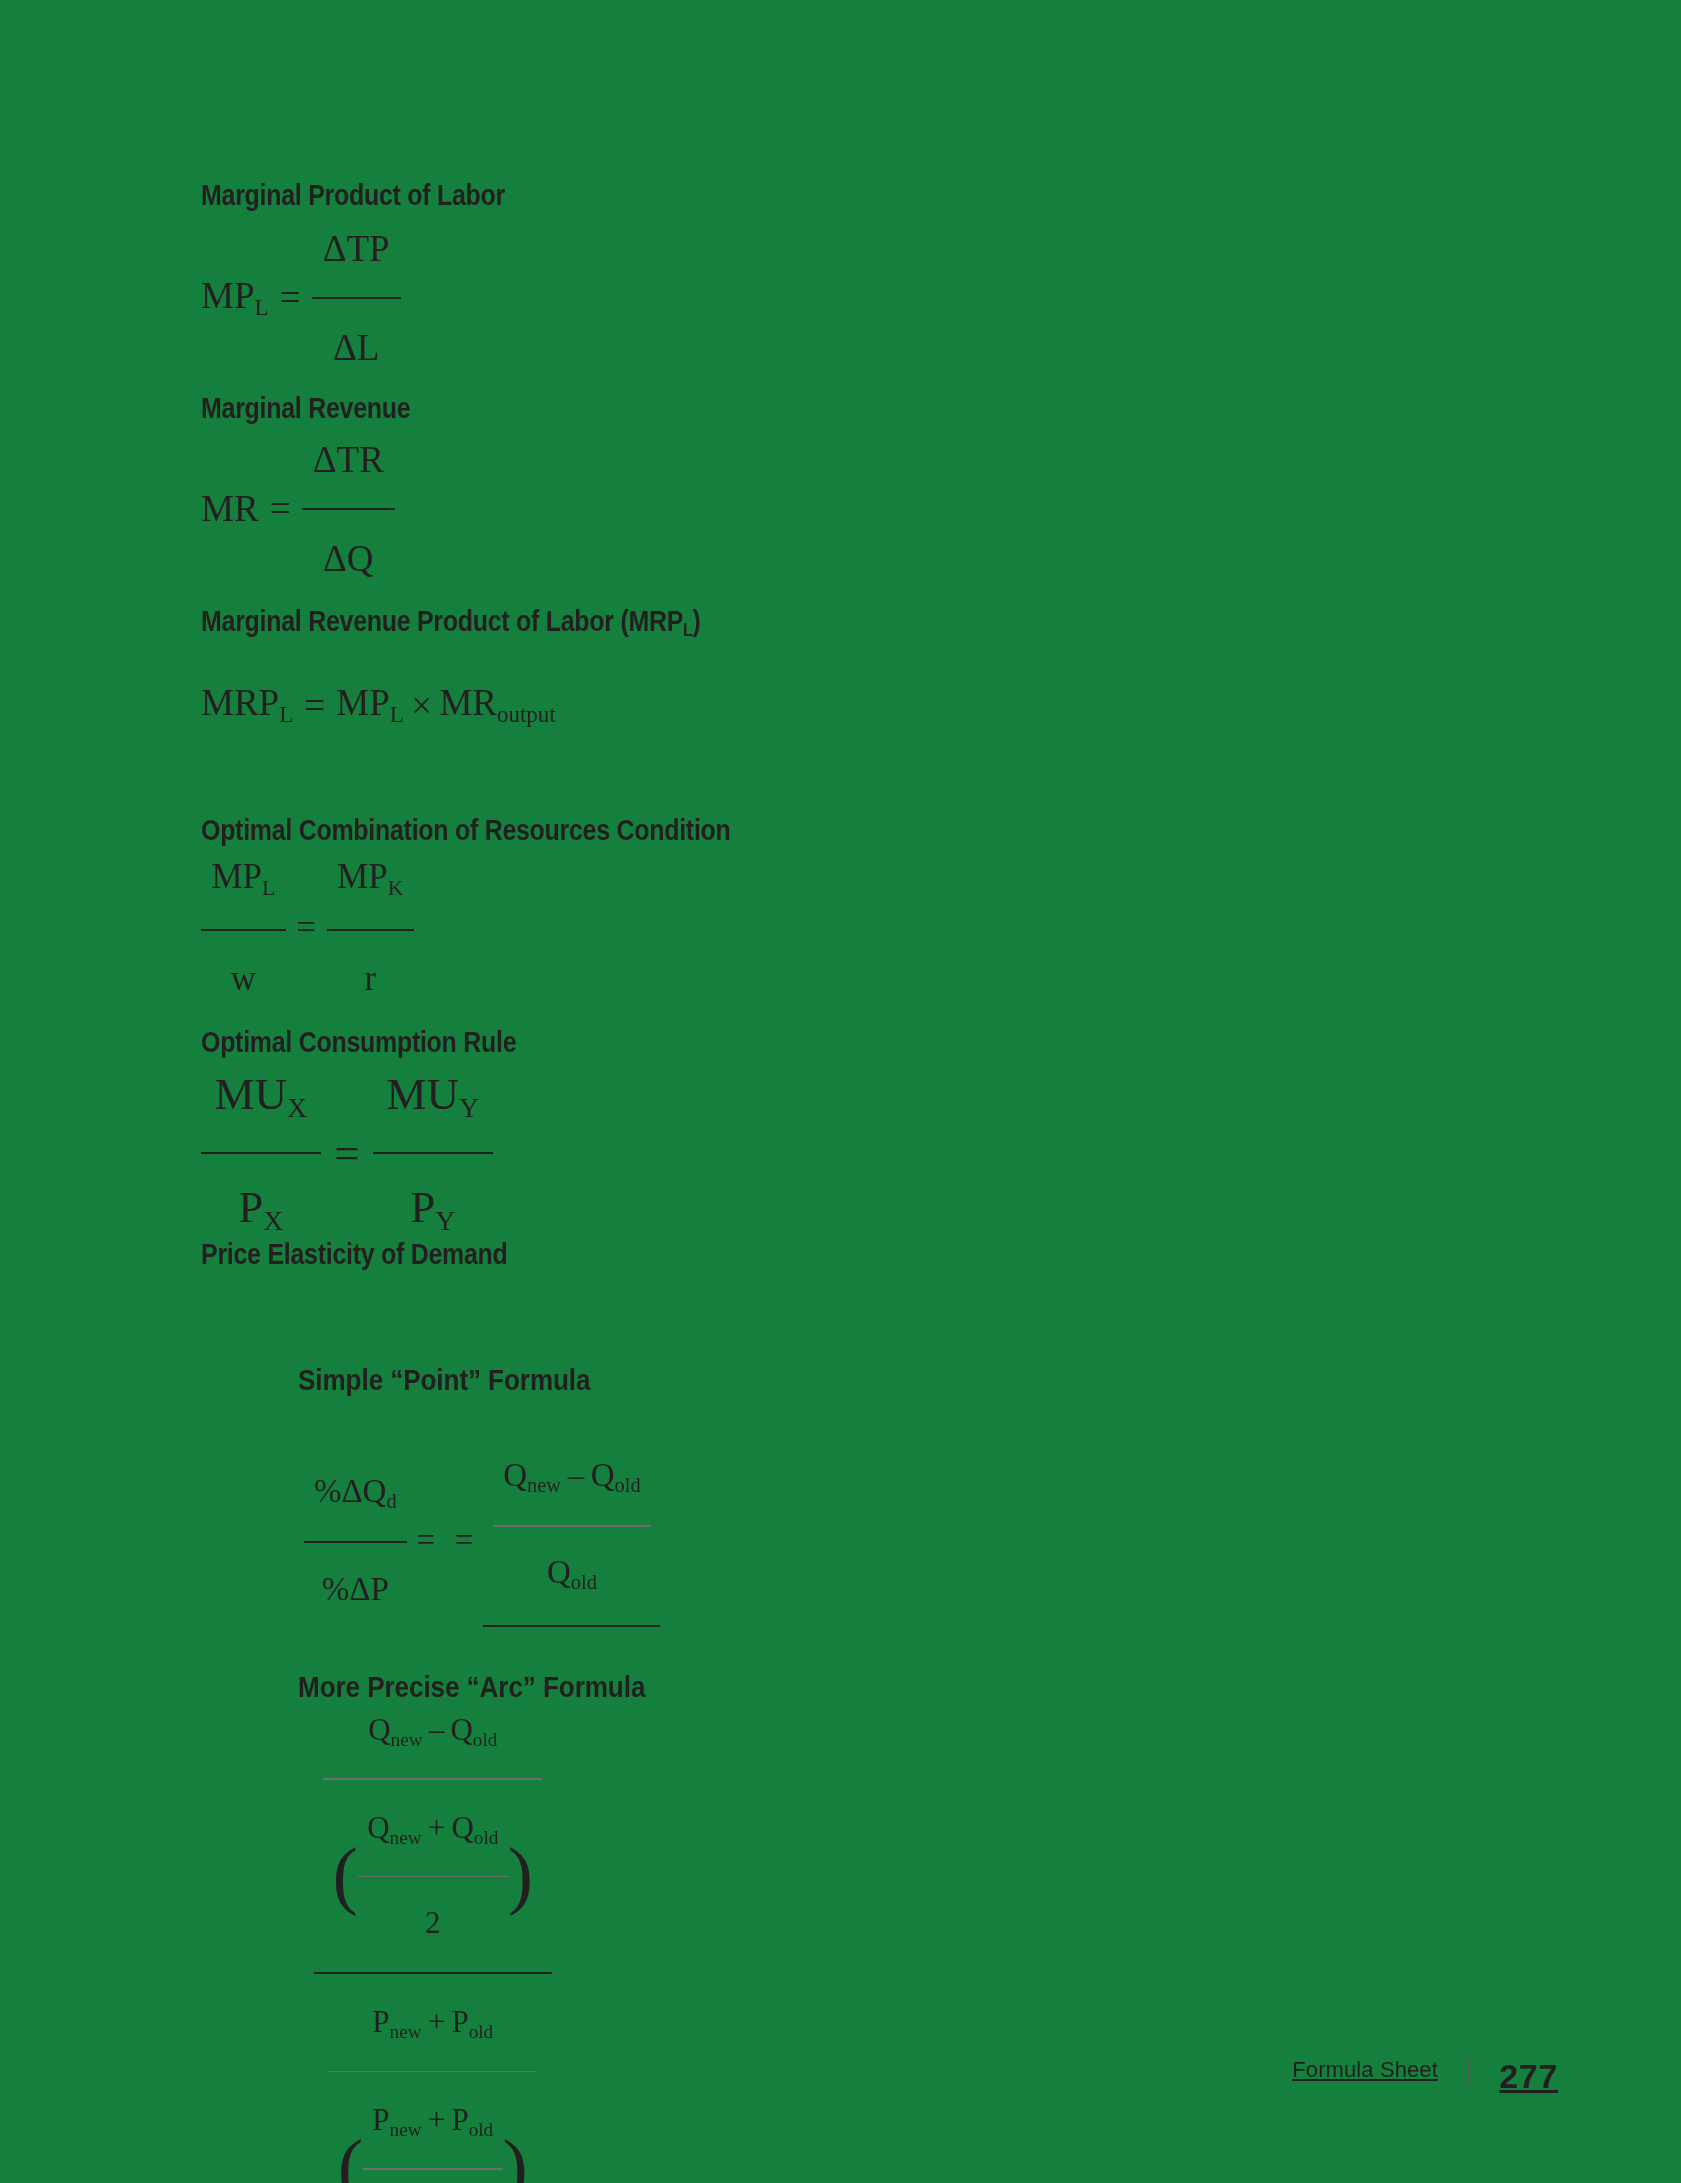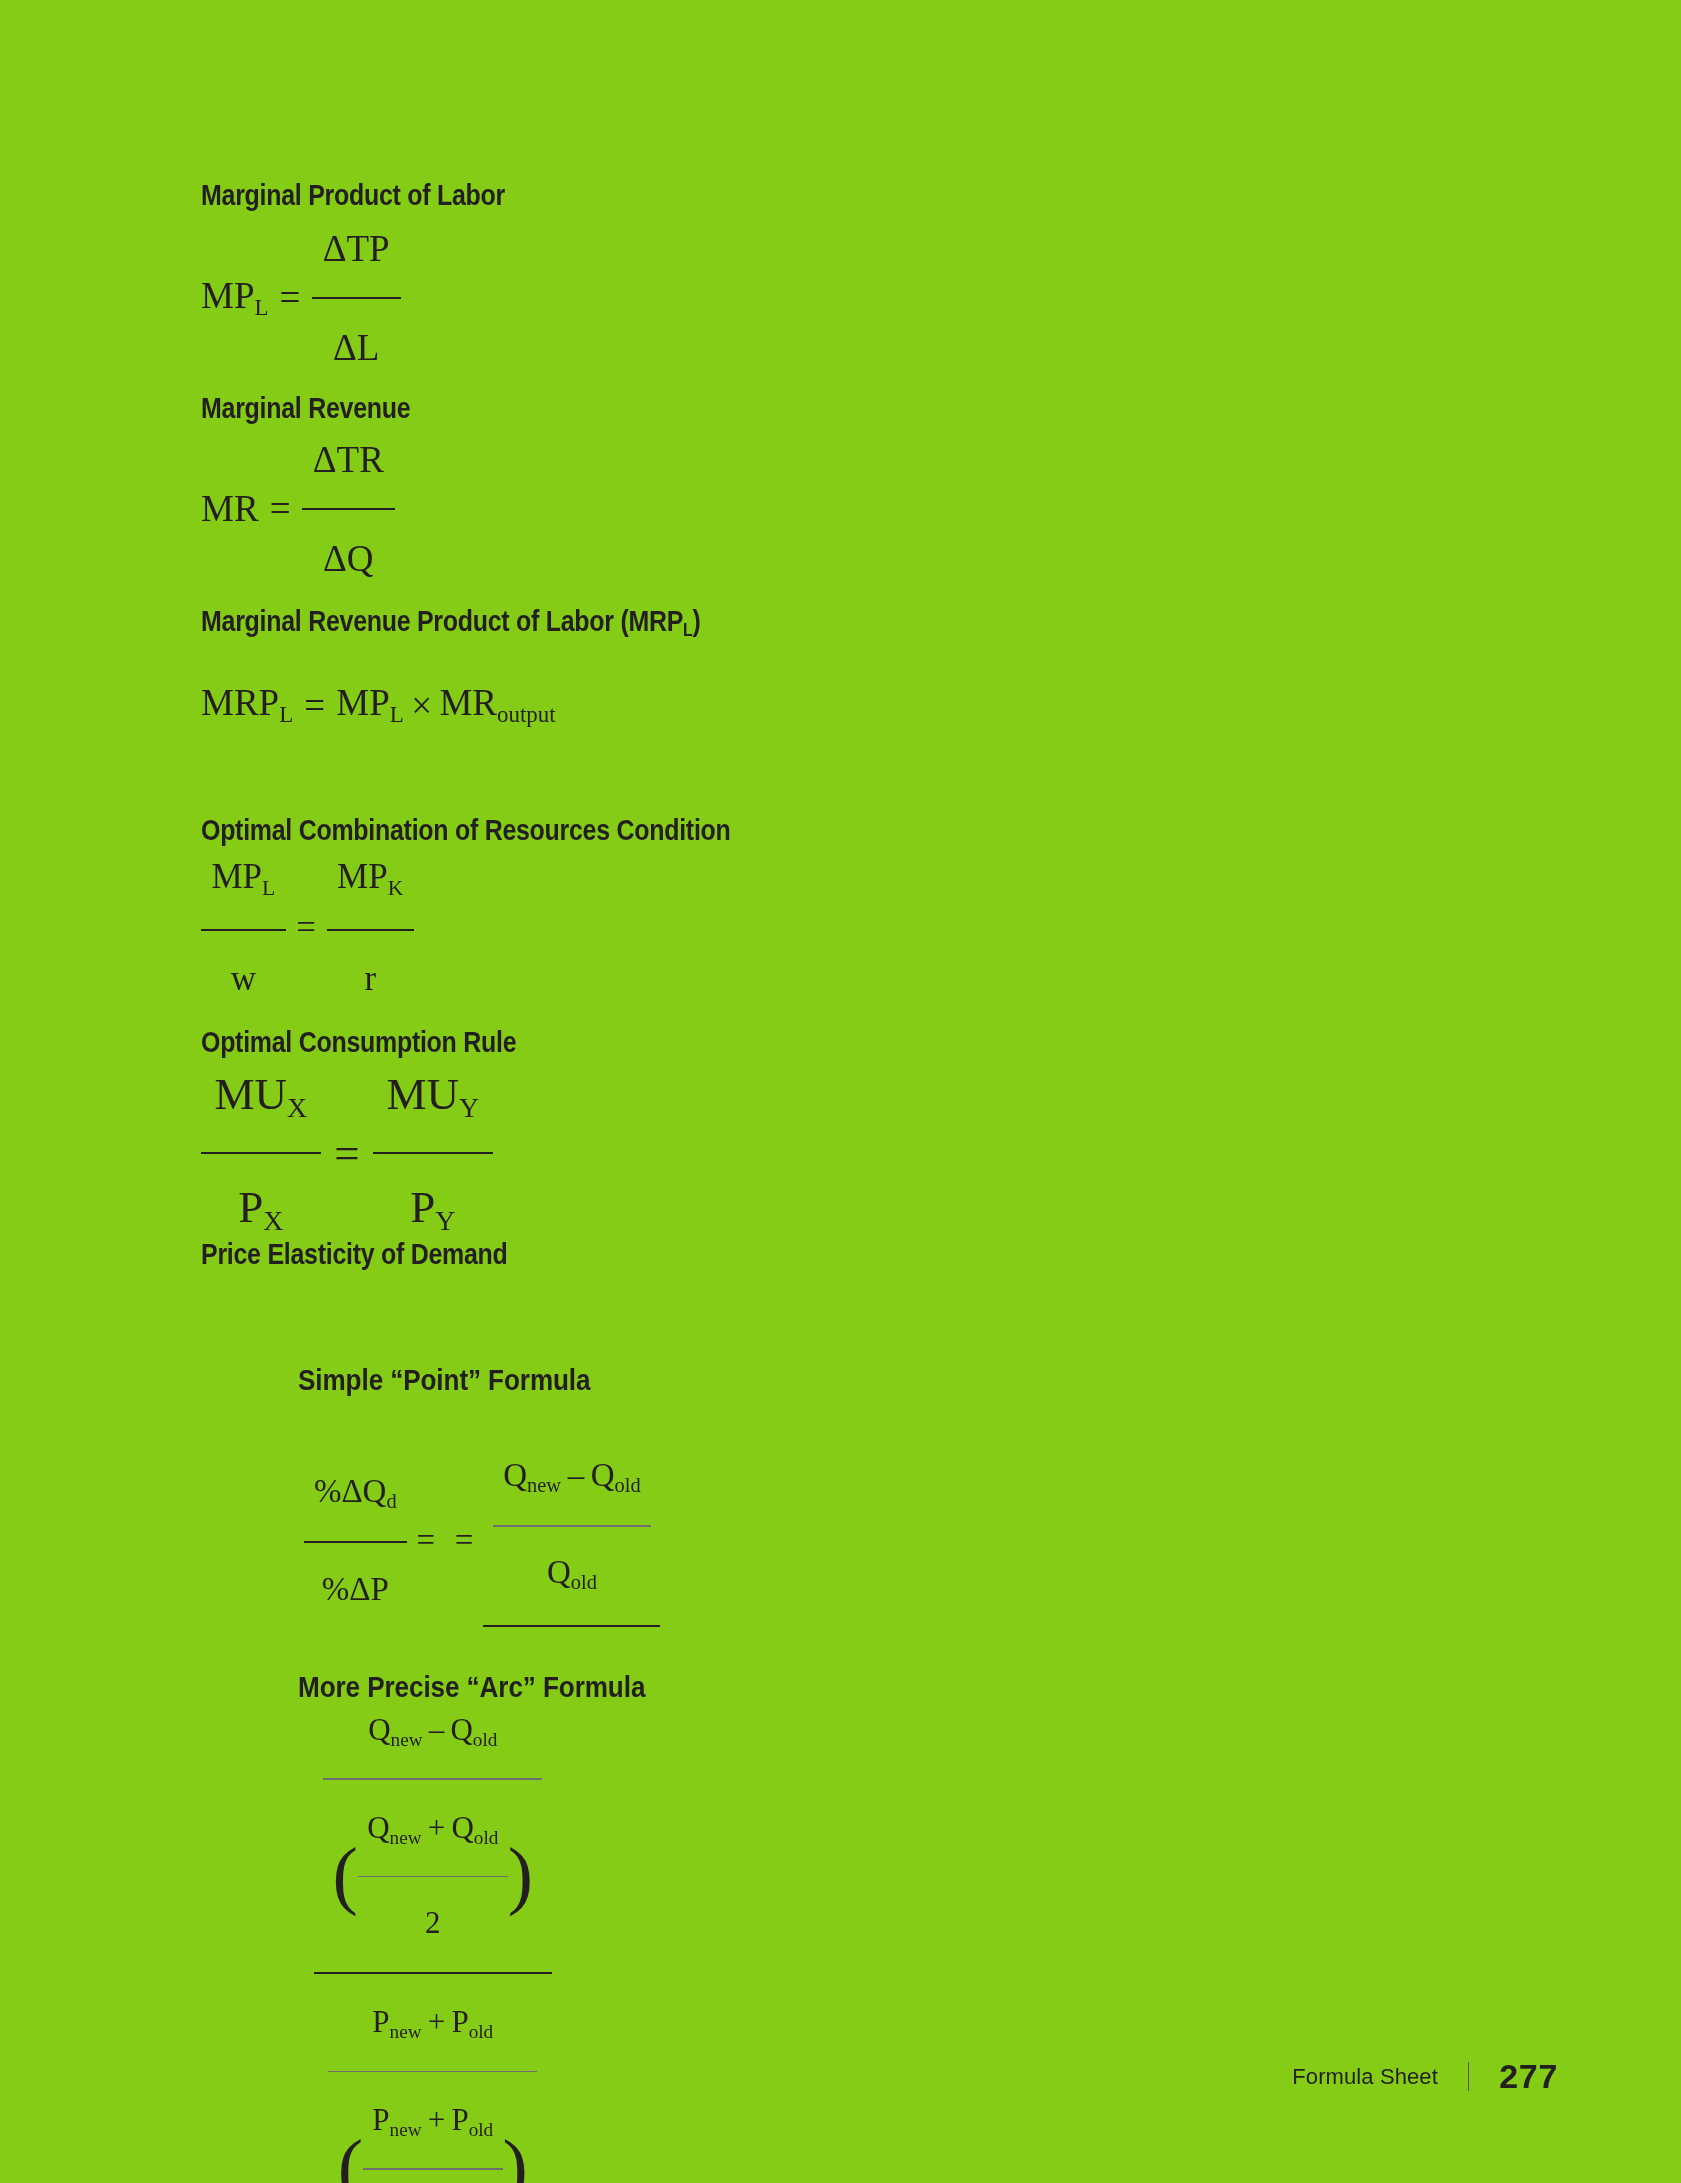--- a/index.html
+++ b/index.html
@@ -4,21 +4,21 @@
 <style>
   html, body {
     margin: 0;
     padding: 0;
     background: #ffffff;
   }
   .page {
     position: relative;
     width: 1682px;
     height: 2183px;
-    background: #84cc16;
+    background: #15803d;
     font-family: "Liberation Sans", sans-serif;
     color: #231f20;
     overflow: hidden;
   }
 
   
   .h-section {
     position: absolute;
     font-family: "Liberation Sans Narrow", "Liberation Sans", sans-serif;
     font-weight: bold;
@@ -96,23 +96,24 @@
     line-height: 0.62;
     vertical-align: middle;
   }
 
   
   .footer {
     position: absolute;
     right: 124px;
     bottom: 87px;
     display: flex;
-    align-items: center;
+    align-items: flex-start;
     gap: 30px;
     font-family: "Liberation Sans", sans-serif;
+    text-decoration: underline;
   }
   .footer-label {
     font-size: 22px;
     font-weight: 300;
     color: #231f20;
     letter-spacing: 0.1px;
   }
   .footer-rule {
     width: 1.3px;
     height: 29px;

